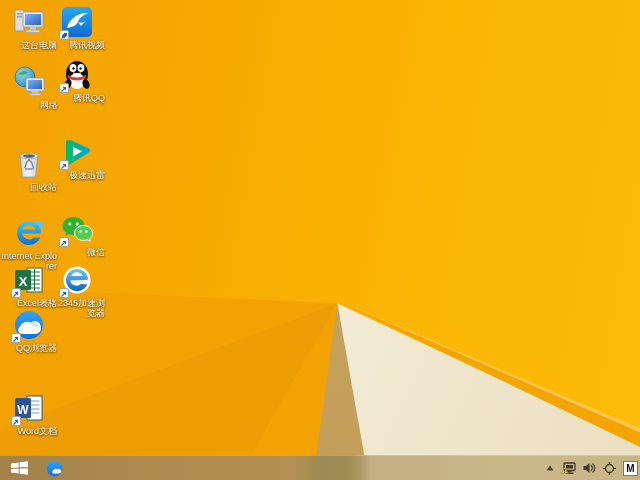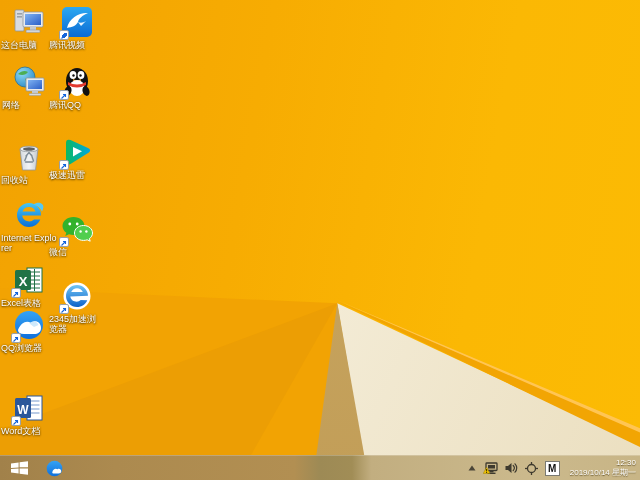--- a/index.html
+++ b/index.html
@@ -14,21 +14,21 @@
     clip-path:polygon(0 89.5%,52.7% 63.2%,37% 100%,0 100%);}
   .wp-cream{background:linear-gradient(115deg,#F9F3E3 0%,#F3EBD5 55%,#EBDFC0 100%);
     clip-path:polygon(52.7% 63.2%,100% 92.7%,100% 100%,57.3% 100%);}
   .wp-tan{background:linear-gradient(to bottom,#CBA964 0%,#C29E58 100%);
     clip-path:polygon(52.7% 63.1%,48.9% 100%,57.6% 100%);}
   .wp-amber{background:#F2A503;
     clip-path:polygon(52.6% 62.7%,100% 89.6%,100% 93.1%);}
   .wp-amber-hi{background:#FFC554;
     clip-path:polygon(52.6% 62.5%,100% 89.2%,100% 90.1%);}
   
-  .cell{position:absolute;width:56px;text-align:left;cursor:default;}
+  .cell{position:absolute;width:56px;text-align:right;cursor:default;}
   .ic{width:34px;height:34px;margin:0 auto;position:relative;}
   .ic svg{display:block;}
   .lbl{margin-top:1px;font-size:9px;line-height:10px;color:#fff;
        text-shadow:0 1px 2px rgba(60,40,0,.85),0 0 2px rgba(60,40,0,.6);
        word-break:break-all;}
   .badge{position:absolute;left:-1px;bottom:-1px;width:10px;height:10px;background:#fff;
          border:1px solid #9aa0a6;border-radius:2px;box-sizing:border-box;}
   .badge svg{position:absolute;left:1px;top:1px;}
   
   .taskbar{position:absolute;left:0;bottom:0;width:640px;height:25px;
@@ -116,21 +116,21 @@
       <path d="M12 14 C15 12,19 13,20 16 C17 19,13 18,12 14 Z" fill="#4CAE54"></path>
       <rect x="13" y="13" width="18" height="13" rx="1" fill="#E9EBED" stroke="#8E959C" stroke-width="0.8"></rect>
       <rect x="15" y="15" width="14" height="9" fill="url(#scr2)"></rect>
       <rect x="19" y="26" width="6" height="2.4" fill="#C6CBD0"></rect>
       <rect x="16" y="28.4" width="12" height="2.2" rx="1" fill="#D8DCE0" stroke="#8E959C" stroke-width="0.5"></rect>
     </svg>
   </div>
   <div class="lbl">网络</div>
 </div>
 
-<div class="cell" style="left:49px;top:65px">
+<div class="cell" style="left:49px;top:58px">
   <div class="ic">
     <svg width="34" height="34" viewBox="0 0 34 34">
       <ellipse cx="17" cy="16" rx="11" ry="13" fill="#111"></ellipse>
       <ellipse cx="13" cy="10" rx="3.4" ry="4" fill="#fff"></ellipse>
       <ellipse cx="21" cy="10" rx="3.4" ry="4" fill="#fff"></ellipse>
       <circle cx="13.5" cy="10.5" r="1.2" fill="#111"></circle>
       <circle cx="20.5" cy="10.5" r="1.2" fill="#111"></circle>
       <path d="M13 14 Q17 16.5 21 14 L21 15.5 Q17 18 13 15.5 Z" fill="#F5A623"></path>
       <ellipse cx="17" cy="23" rx="7.5" ry="8" fill="#fff"></ellipse>
       <path d="M8 17 Q17 22 26 17 L26 20 Q17 25 8 20 Z" fill="#E23A2E"></path>
@@ -139,21 +139,21 @@
     </svg>
     <span class="badge">
       <svg width="7" height="7" viewBox="0 0 7 7">
           <path d="M0.5 6.5 L4 3 M2 2.5 L4.5 2.5 L4.5 5" stroke="#1464DC" stroke-width="1.1" fill="none"></path>
         </svg>
     </span>
   </div>
   <div class="lbl">腾讯QQ</div>
 </div>
 
-<div class="cell" style="left:1px;top:140px">
+<div class="cell" style="left:1px;top:147px">
   <div class="ic">
     <svg width="34" height="34" viewBox="0 0 34 34">
       <defs>
           <linearGradient id="rb" x1="0" y1="0" x2="1" y2="0">
         <stop offset="0" stop-color="#D3D8DD"></stop>
             <stop offset="0.5" stop-color="#F2F4F6"></stop>
             <stop offset="1" stop-color="#C3C9CF"></stop>
           </linearGradient>
         </defs>
       <path d="M8 9 L26 9 L23.5 30 L10.5 30 Z" fill="url(#rb)" stroke="#8F969C" stroke-width="0.8"></path>
@@ -179,21 +179,21 @@
     </svg>
     <span class="badge">
       <svg width="7" height="7" viewBox="0 0 7 7">
           <path d="M0.5 6.5 L4 3 M2 2.5 L4.5 2.5 L4.5 5" stroke="#1464DC" stroke-width="1.1" fill="none"></path>
         </svg>
     </span>
   </div>
   <div class="lbl">极速迅雷</div>
 </div>
 
-<div class="cell" style="left:1px;top:198px">
+<div class="cell" style="left:1px;top:216px">
   <div class="ic">
     <svg width="34" height="34" viewBox="0 0 34 34">
       <defs>
           <linearGradient id="ie" x1="0" y1="0" x2="0" y2="1">
         <stop offset="0" stop-color="#45C6F4"></stop>
             <stop offset="1" stop-color="#0A6FD6"></stop>
           </linearGradient>
         </defs>
       <path d="M17 5 a12 12 0 1 0 0 24 c5 0 9.5-3 11.3-7.5 L22 21.5 a7 7 0 0 1-11.8-4 L29 17.5 a12 12 0 0 0-12-12.5 Z M10.5 13.5 a7 7 0 0 1 13 0 Z" fill="url(#ie)"></path>
       <path d="M30.5 6.5 C28.5 4,24.5 4.5,21.5 6.5 C26 8,28.5 10,30 13.5 C31.5 10.5,32 8,30.5 6.5 Z" fill="#57C8F2"></path>
@@ -238,21 +238,21 @@
     </svg>
     <span class="badge">
       <svg width="7" height="7" viewBox="0 0 7 7">
           <path d="M0.5 6.5 L4 3 M2 2.5 L4.5 2.5 L4.5 5" stroke="#1464DC" stroke-width="1.1" fill="none"></path>
         </svg>
     </span>
   </div>
   <div class="lbl">Excel表格</div>
 </div>
 
-<div class="cell" style="left:49px;top:279px">
+<div class="cell" style="left:49px;top:263px">
   <div class="ic">
     <svg width="34" height="34" viewBox="0 0 34 34">
       <defs>
           <linearGradient id="b45" x1="0" y1="0" x2="0" y2="1">
         <stop offset="0" stop-color="#6FC4F5"></stop>
             <stop offset="1" stop-color="#0E63C8"></stop>
           </linearGradient>
         </defs>
       <circle cx="17" cy="17" r="13.5" fill="#fff"></circle>
       <path d="M17 6 a11 11 0 1 0 0 22 c4.6 0 8.6-2.8 10.3-6.8 L20.8 21 a6.3 6.3 0 0 1-10.5-3.6 L28 16.8 a11 11 0 0 0-11-10.8 Z M11.2 13 a6.3 6.3 0 0 1 11.6 0 Z" fill="url(#b45)"></path>
@@ -360,18 +360,14 @@
     <span class="tray-ic">
       <svg width="13" height="13" viewBox="0 0 13 13">
         <circle cx="6.5" cy="6.5" r="4" fill="none" stroke="#3E3A2E" stroke-width="1.3"></circle>
         <line x1="6.5" y1="0" x2="6.5" y2="2.6" stroke="#3E3A2E" stroke-width="1.3"></line>
         <line x1="6.5" y1="10.4" x2="6.5" y2="13" stroke="#3E3A2E" stroke-width="1.3"></line>
         <line x1="0" y1="6.5" x2="2.6" y2="6.5" stroke="#3E3A2E" stroke-width="1.3"></line>
         <line x1="10.4" y1="6.5" x2="13" y2="6.5" stroke="#3E3A2E" stroke-width="1.3"></line>
       </svg>
     </span>
     <span class="ime-box">M</span>
-    <span class="clock">
-      <div>12:30</div>
-      <div>2019/10/14 星期一</div>
-    </span>
   </div>
 </div>
 
 </body></html>

